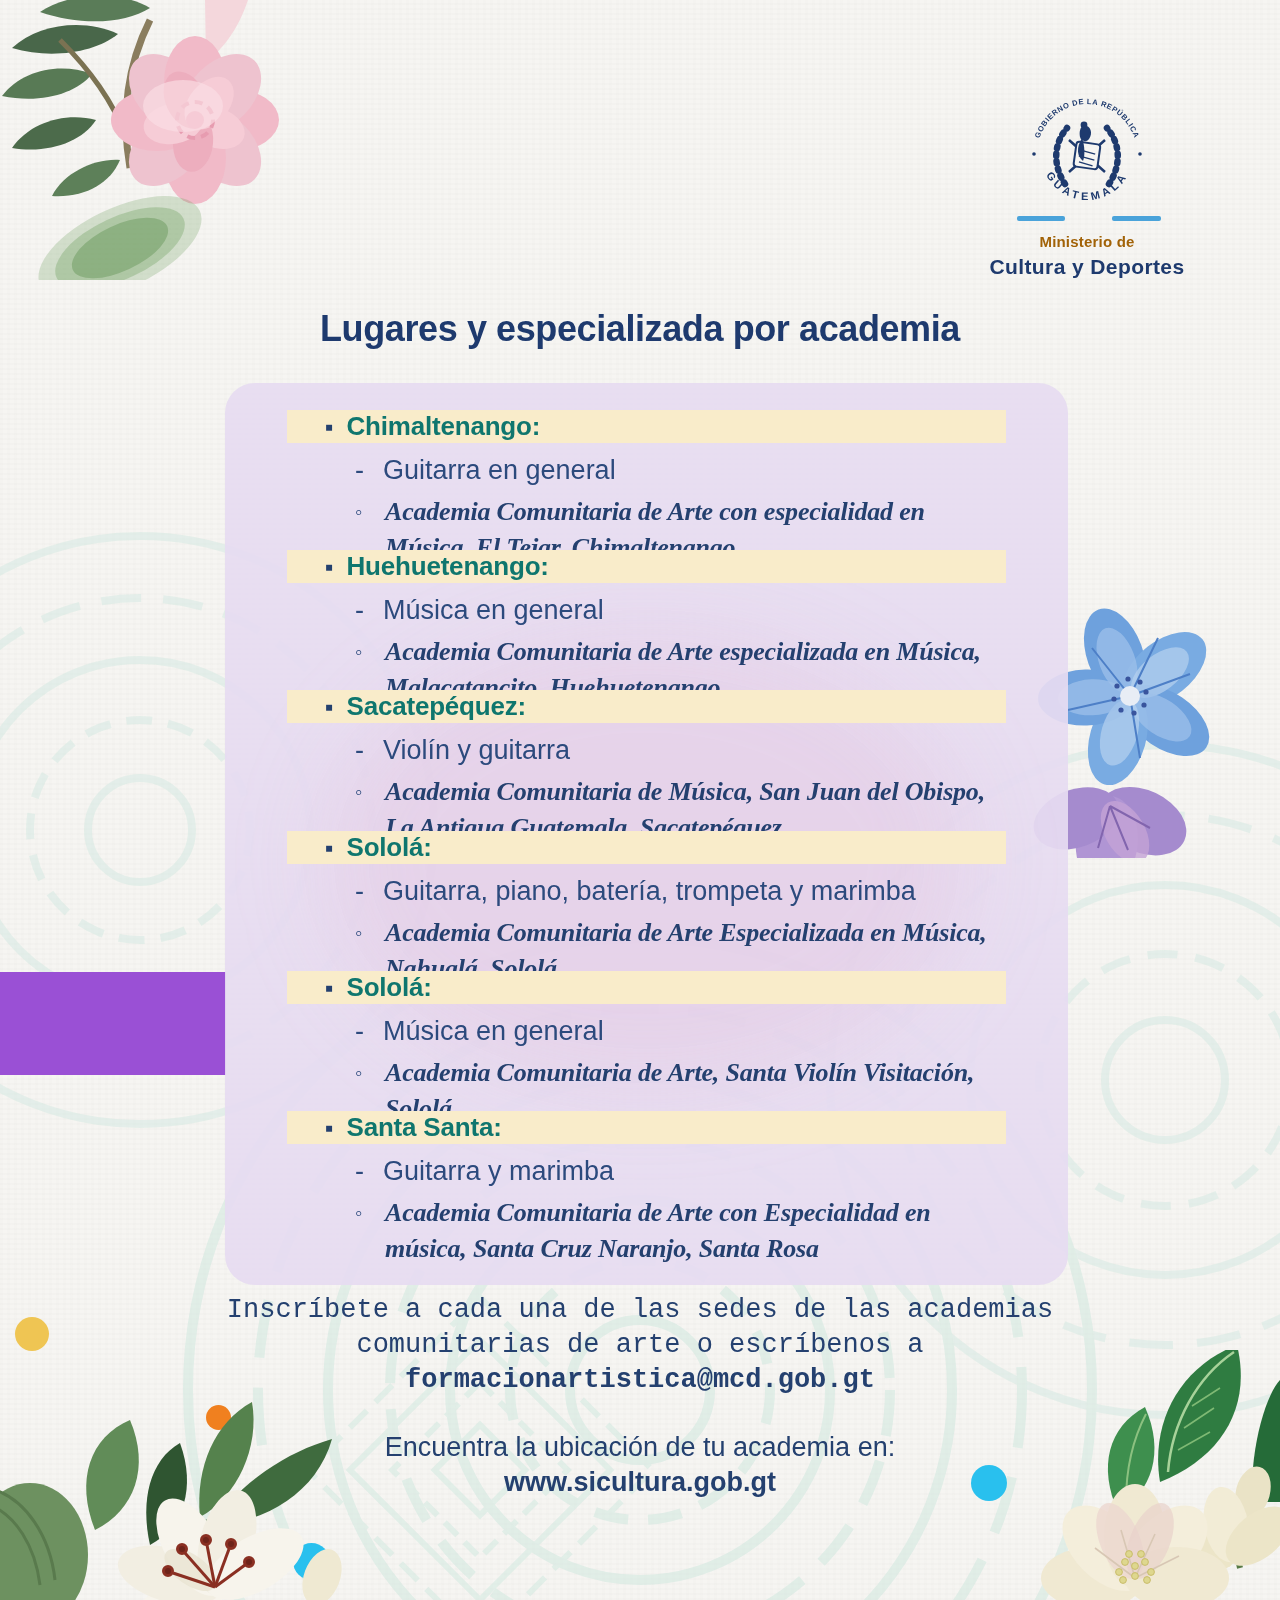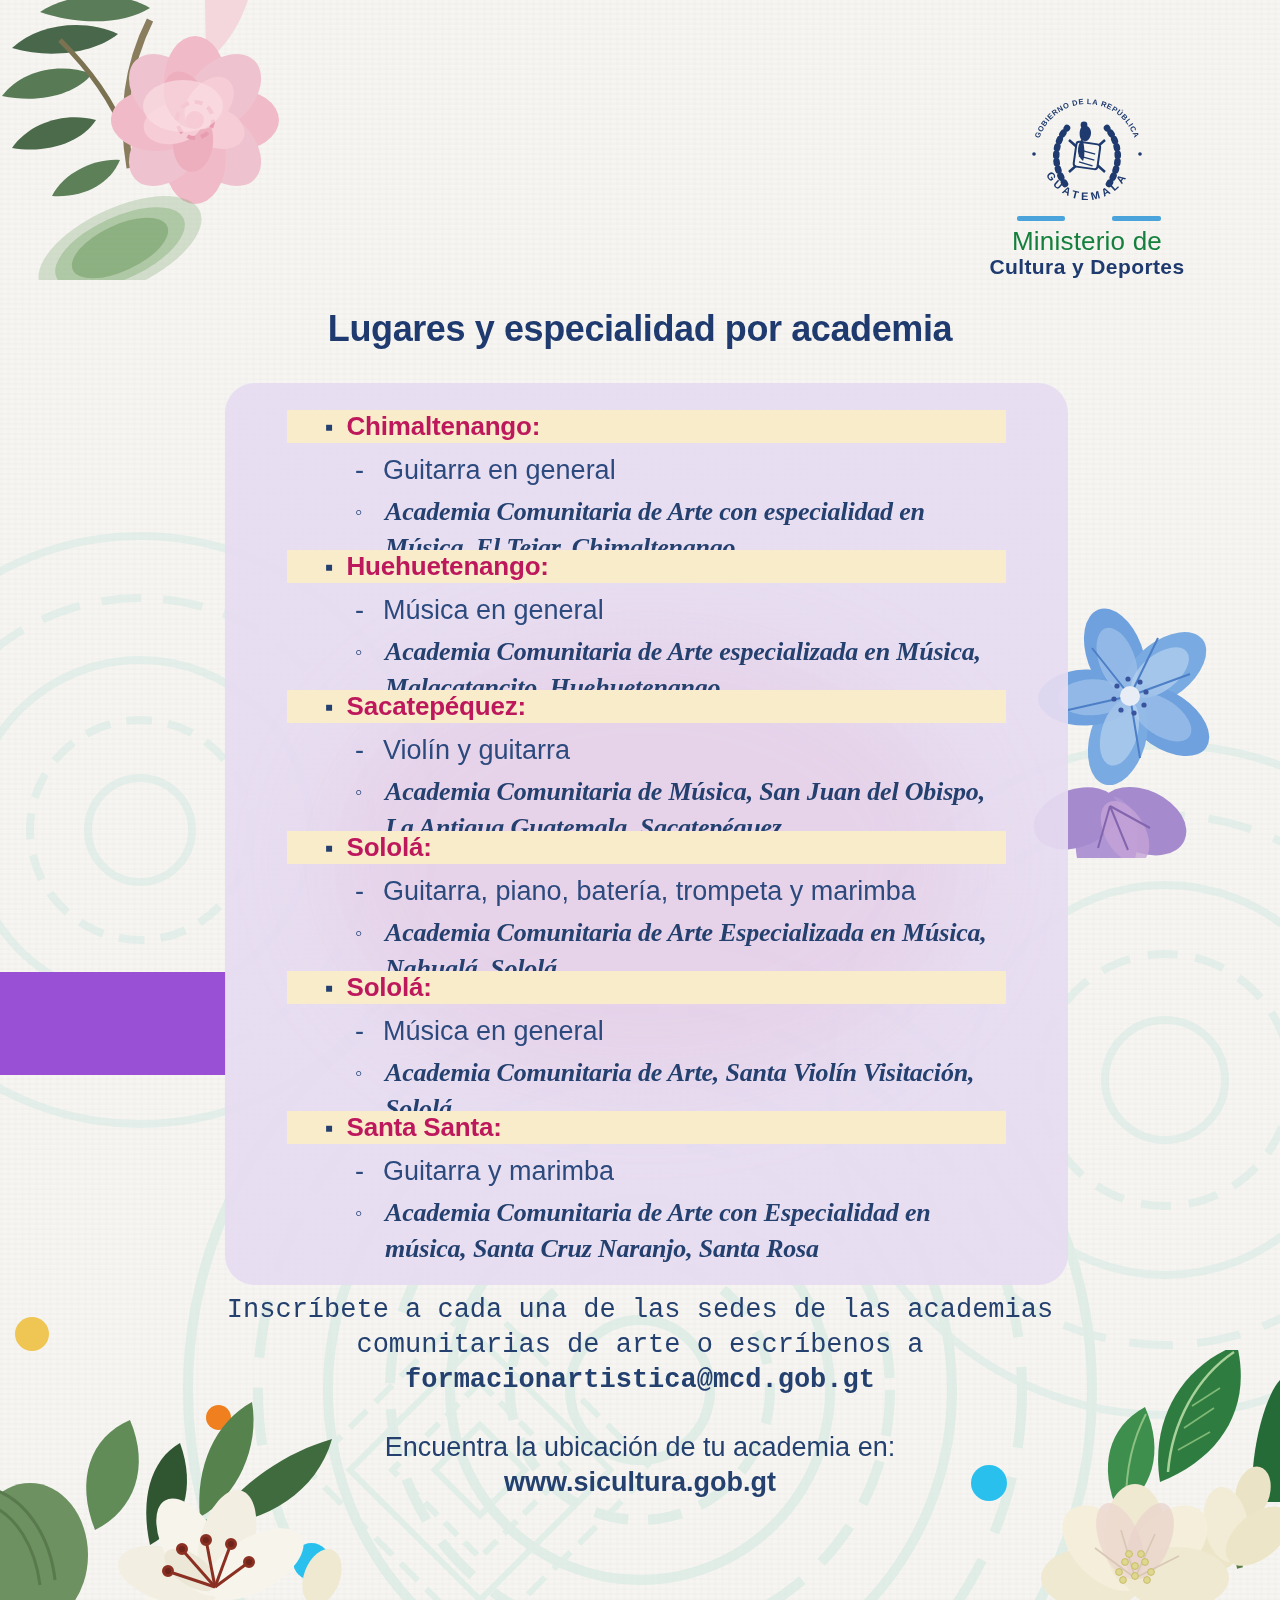--- a/index.html
+++ b/index.html
@@ -26,37 +26,37 @@
   .dot-orange { left:206px; top:1405px; width:25px; height:25px; background:#f0801f; }
   .dot-cyan-r { left:971px; top:1465px; width:36px; height:36px; background:#29c0ee; }
   .dot-cyan-b { left:293px; top:1543px; width:37px; height:37px; background:#29c0ee; }
 
   
   .logo-emblem { left:1025px; top:92px; }
   .divider { height:5px; background:#4aa3da; top:216px; border-radius:2px; }
   .divider.left  { left:1017px; width:48px; }
   .divider.right { left:1112px; width:49px; }
   .ministry { left:947px; top:229px; width:280px; text-align:center; line-height:25px; }
-  .ministry-1 { color:#15803d; font-size:26px; font-weight:400; letter-spacing:.2px; }
+  .ministry-1 { color:#a16207; font-size:15px; font-weight:700; letter-spacing:.2px; }
   .ministry-2 { color:#1e3a6e; font-size:21px; font-weight:bold; letter-spacing:.4px; }
 
   
   .page-title { left:160px; top:308px; width:960px; text-align:center;
     font-size:36px; font-weight:bold; color:#1e3a6e; letter-spacing:-.4px; }
 
   
   .panel { left:225px; top:383px; width:843px; height:902px;
     background:rgba(230,219,241,.93); border-radius:30px; }
   .panel::before { content:""; position:absolute; left:12%; right:12%; top:28%; bottom:22%;
     background:rgba(221,167,198,.20); border-radius:50%; filter:blur(45px); }
   .sec { position:absolute; left:0; width:100%; }
   .sec-bar { margin:0 62px 0 62px; height:33px; background:#f9ecca;
     display:flex; align-items:center; padding-left:38px; }
   .sec-bullet { color:#24406f; font-size:24px; margin-right:13px; line-height:33px; }
-  .sec-name { color:#be185d; font-size:26px; font-weight:bold; letter-spacing:-.2px; }
+  .sec-name { color:#0f766e; font-size:26px; font-weight:bold; letter-spacing:-.2px; }
   .sec-spec { margin:11px 62px 0 130px; display:flex; color:#2c4a7d; font-size:27px; line-height:33px; }
   .spec-dash { width:28px; flex:none; }
   .sec-acad { margin:7px 50px 0 130px; display:flex; color:#24406f;
     font-size:26px; font-weight:bold; font-style:italic; line-height:36px; letter-spacing:-.2px; }
   .acad-marker { width:30px; flex:none; font-weight:normal; font-style:normal; font-size:21px; line-height:36px; color:#2c4a7d; }
   .acad-text { max-width:615px;font-family:Liberation Serif, serif; }
 
   
   .footer-block { left:160px; width:960px; text-align:center; color:#24406f;
     font-size:27px; line-height:35px; }
@@ -272,21 +272,21 @@
     <path d="M57,46 C51,56 52,64 58,69 C60,64 60,54 57,46"></path>
   </g>
 </svg>
 <div class="abs divider left"></div>
 <div class="abs divider right"></div>
 <div class="abs ministry">
   <div class="ministry-1">Ministerio de</div>
   <div class="ministry-2">Cultura y Deportes</div>
 </div>
 
-<h1 class="abs page-title">Lugares y especialidad por academia</h1>
+<h1 class="abs page-title">Lugares y especializada por academia</h1>
 
 <div class="abs panel">
 
   <div class="sec" style="top:27px">
     <div class="sec-bar">
       <span class="sec-bullet">▪</span>
       <span class="sec-name">Chimaltenango:</span>
     </div>
     <div class="sec-spec">
       <span class="spec-dash">-</span>

